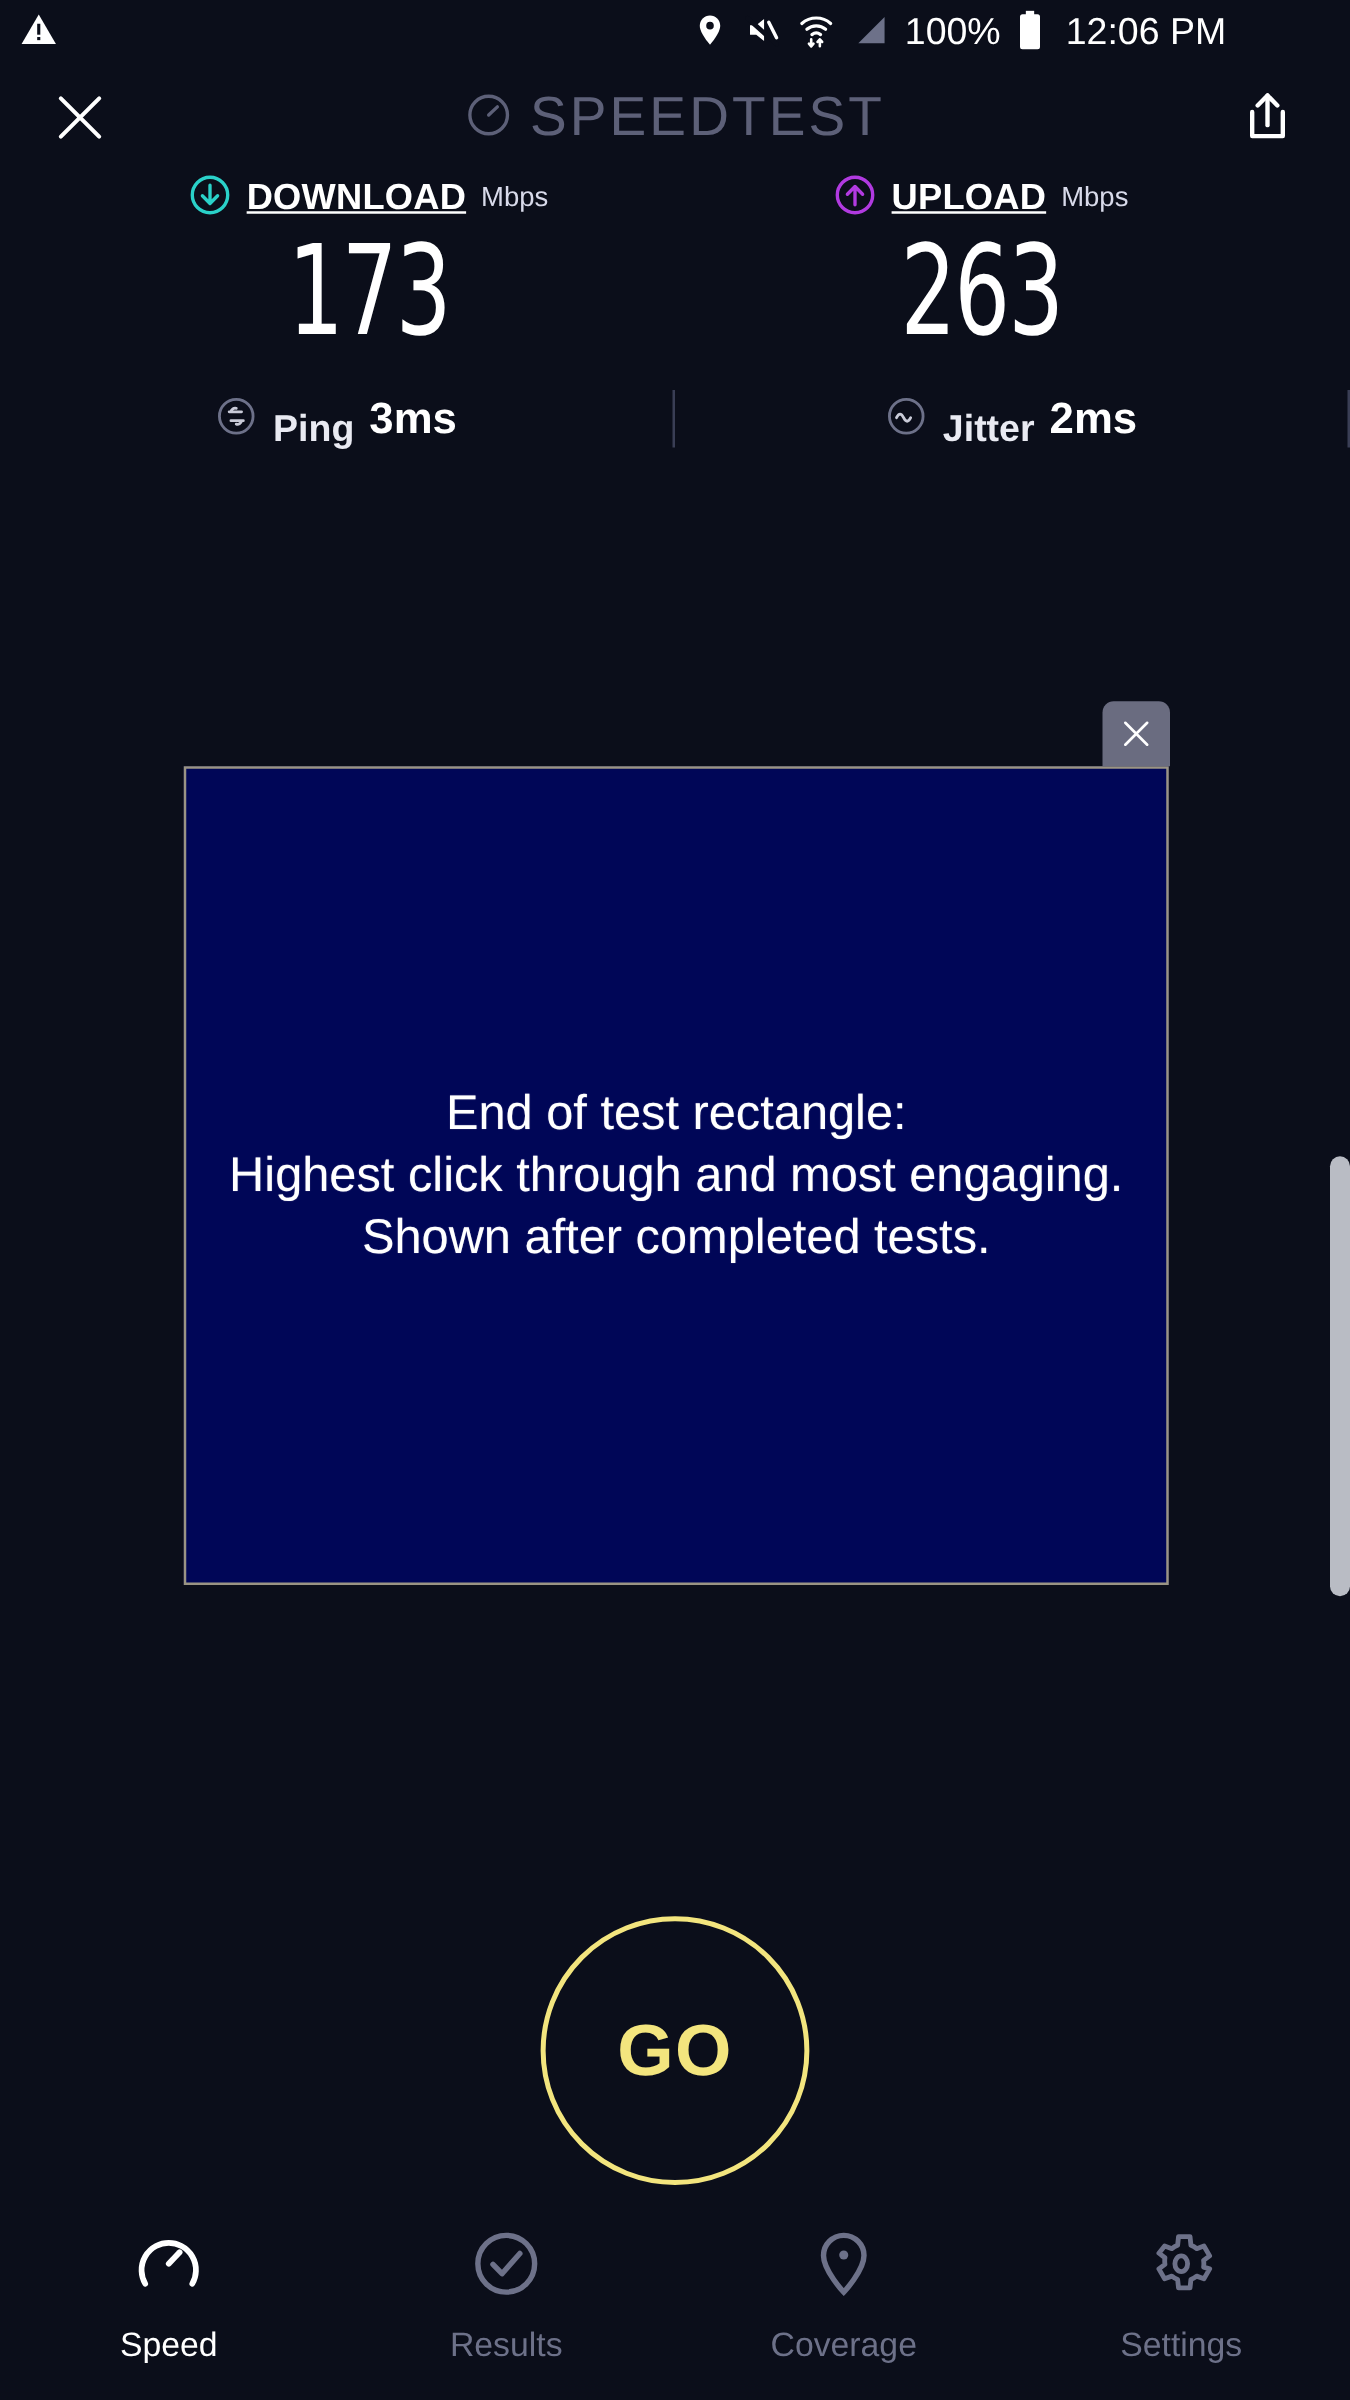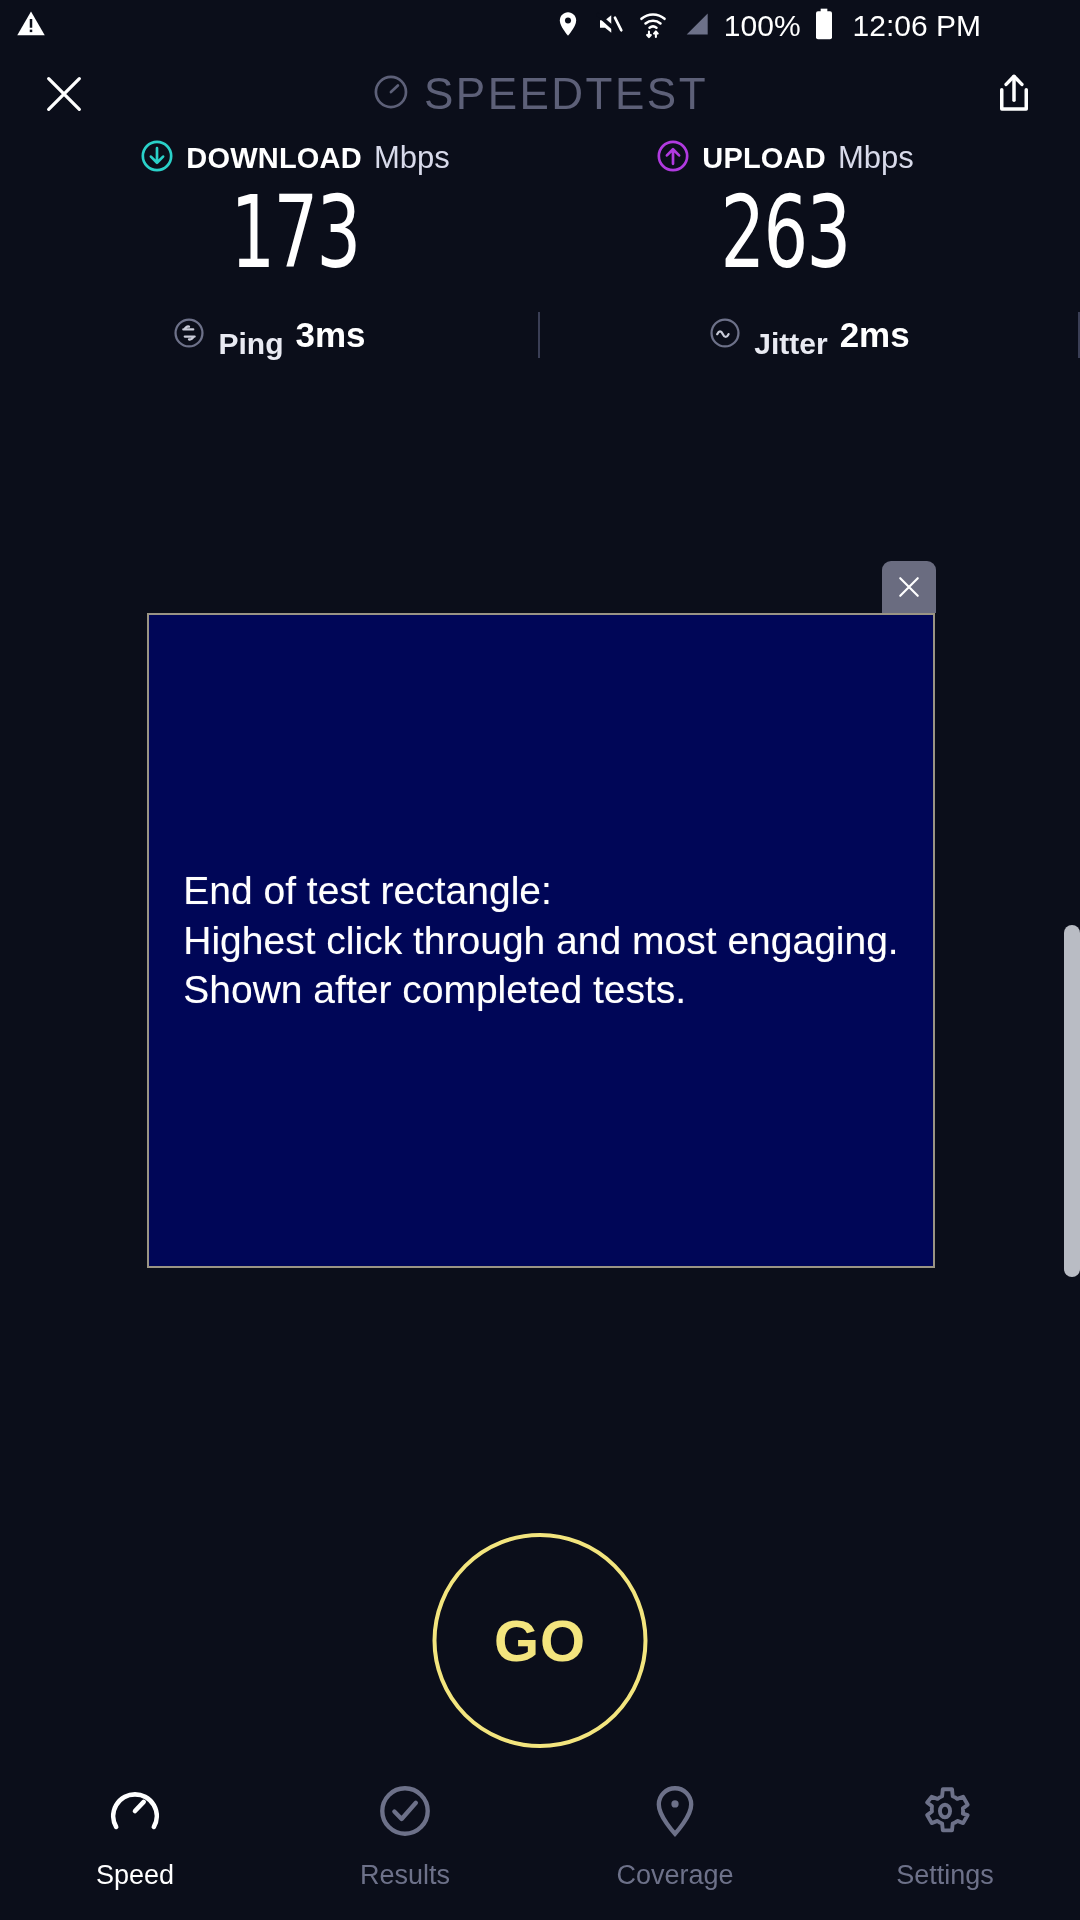--- a/index.html
+++ b/index.html
@@ -79,23 +79,24 @@
     gap:110px;
   }
   .res-col { width:380px; text-align:center; }
   .res-label {
     display:flex; align-items:center; justify-content:center;
     gap:12px; height:44px;
   }
   .res-label-text {
     font-size:29px; color:#ffffff; font-weight:700;
     letter-spacing:.2px;
+    text-decoration:underline;
   }
   .res-label-unit {
-    font-size:31px; color:#d8daea; font-weight:400;
+    font-size:22px; color:#d8daea; font-weight:400;
   }
   .res-value {
     font-size:100px; color:#ffffff;
     font-weight:300; line-height:1.05;
     letter-spacing:-2px;
     font-family:"DejaVu Sans Condensed","Liberation Sans",sans-serif;
     transform:scaleX(.78);
   }
 
   
@@ -134,21 +135,21 @@
     position:absolute;
     left:147px; top:613px;
     width:788px; height:655px;
     background:#000657;
     border:2px solid #9a9484;
     display:flex; align-items:center; justify-content:center;
     z-index:2;
     cursor:pointer;
   }
   .ad-text {
-    text-align:left;
+    text-align:center;
     color:#ffffff;
     font-size:39px;
     line-height:1.28;
     font-weight:400;
     text-shadow:0 0 1px rgba(255,255,255,.4);
   }
   .ad-scrollbar {
     position:absolute;
     left:1064px; top:925px;
     width:16px; height:352px;

